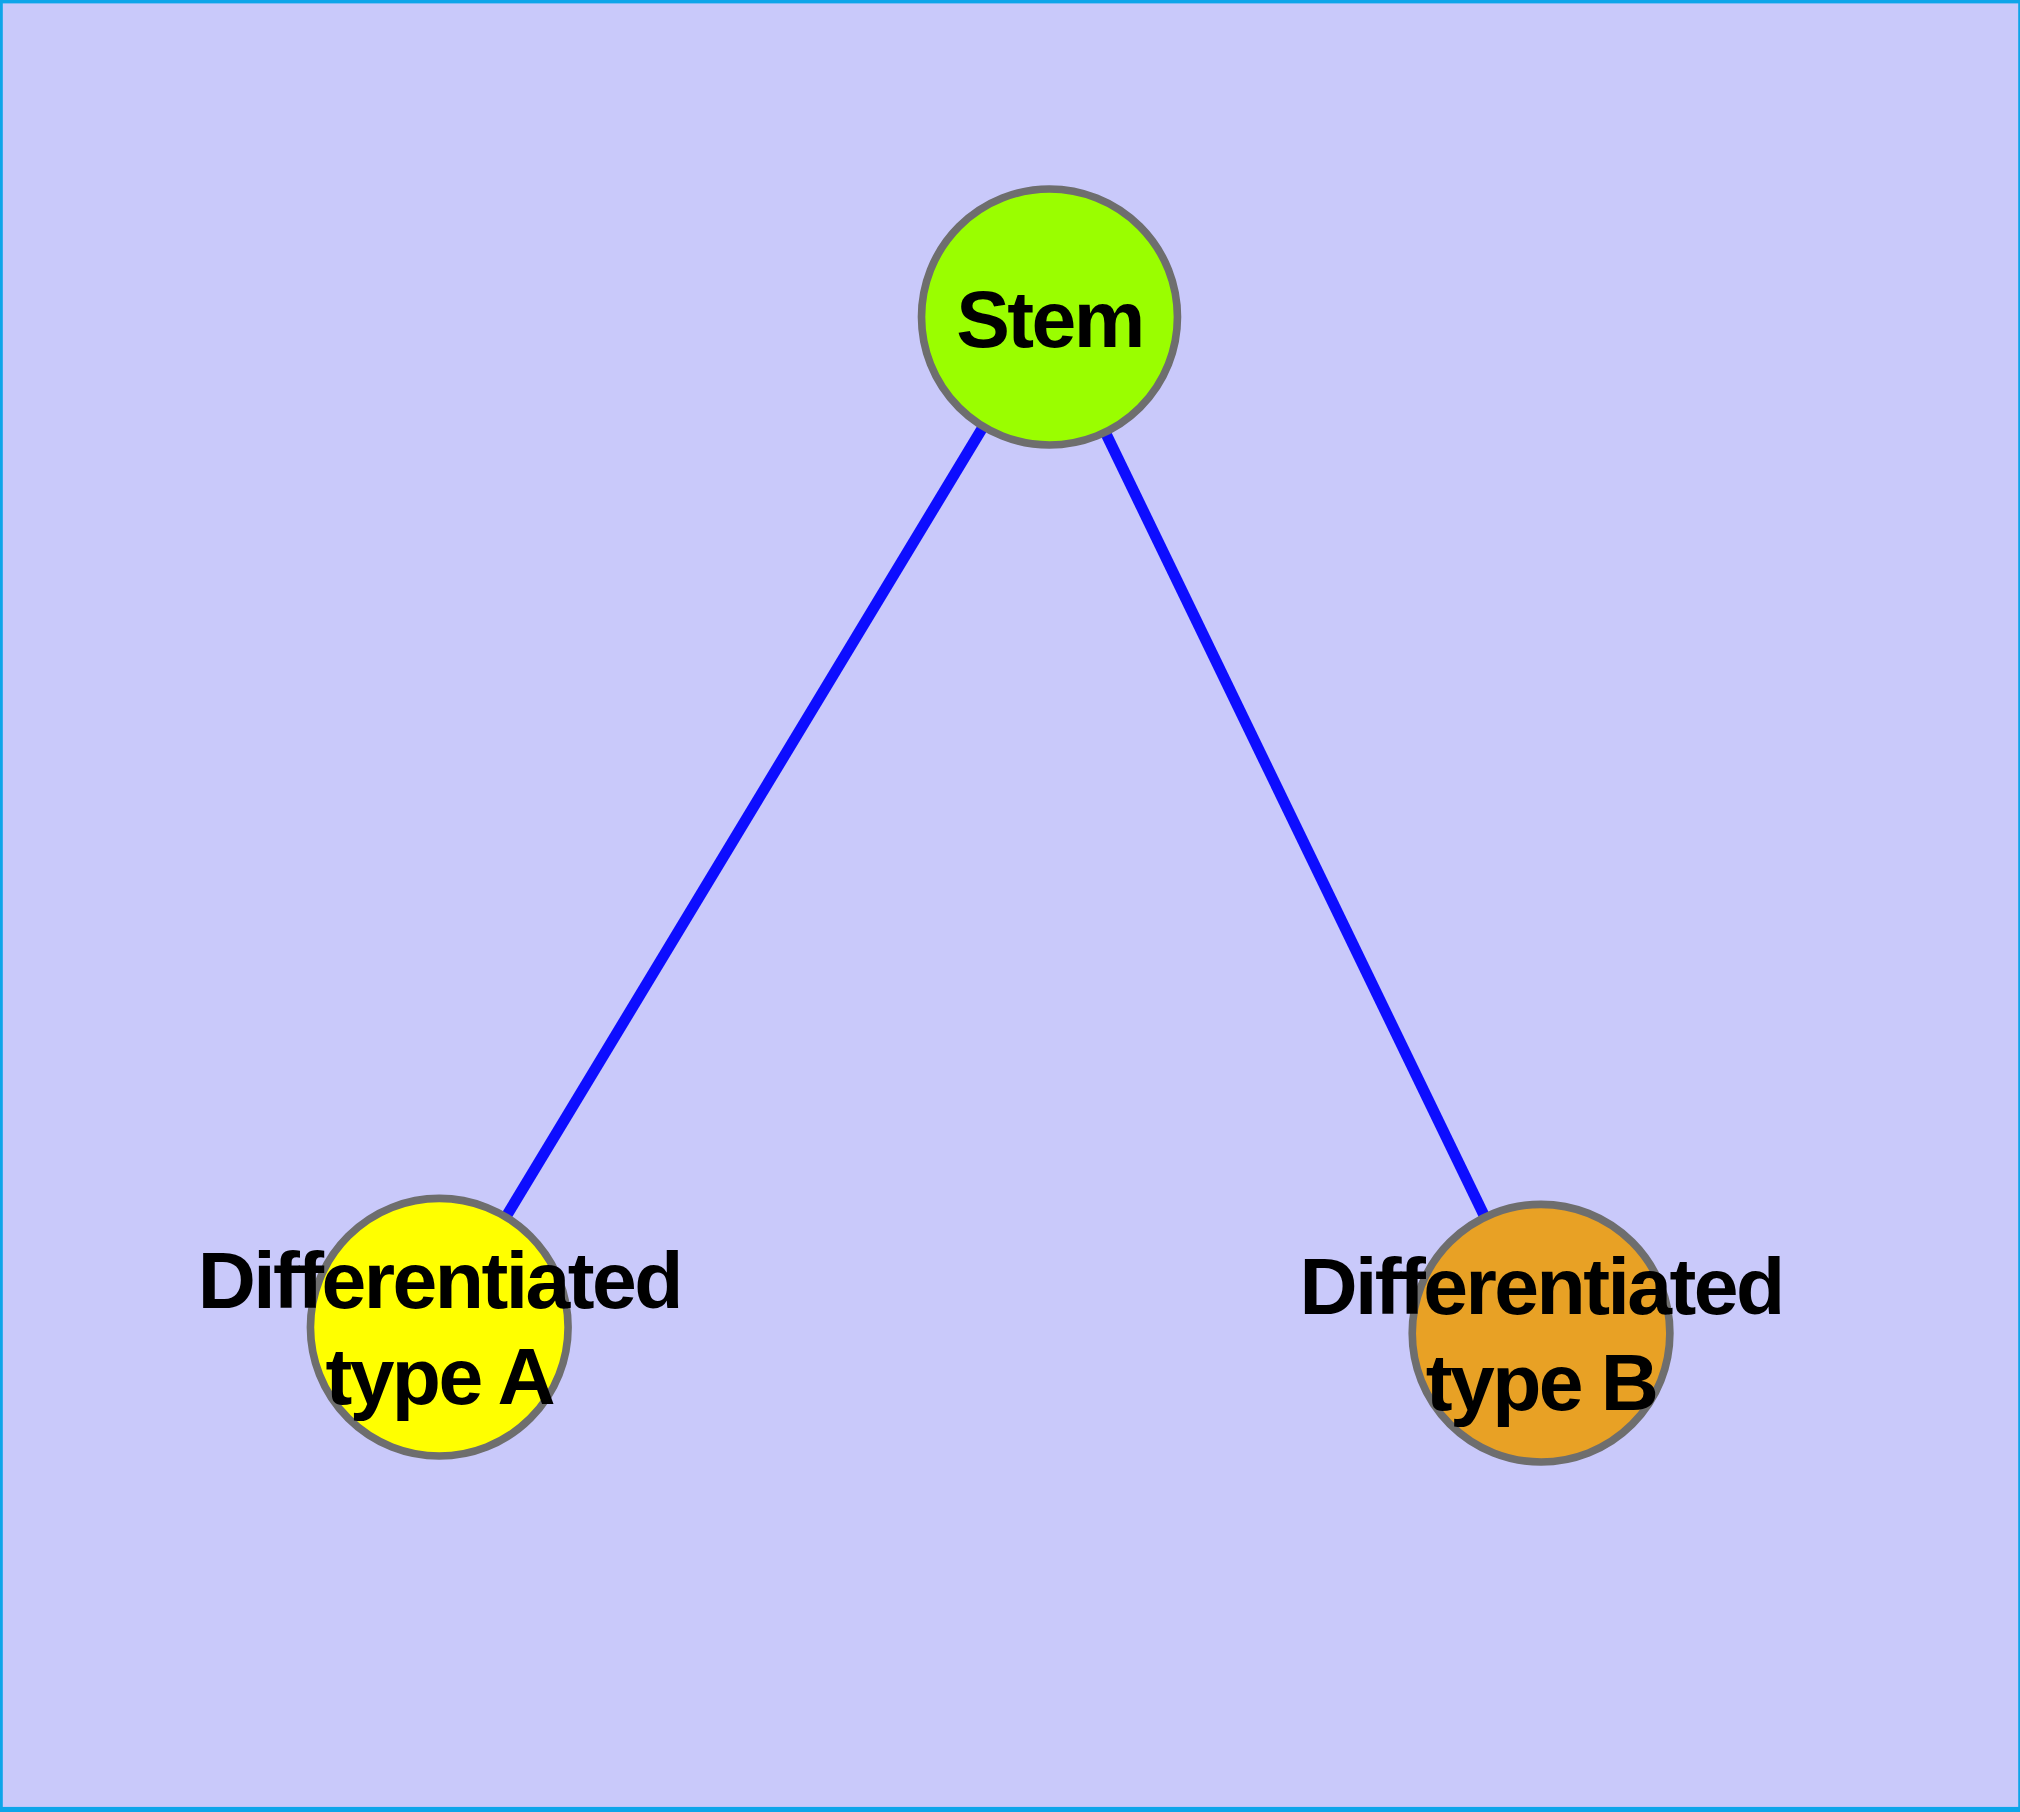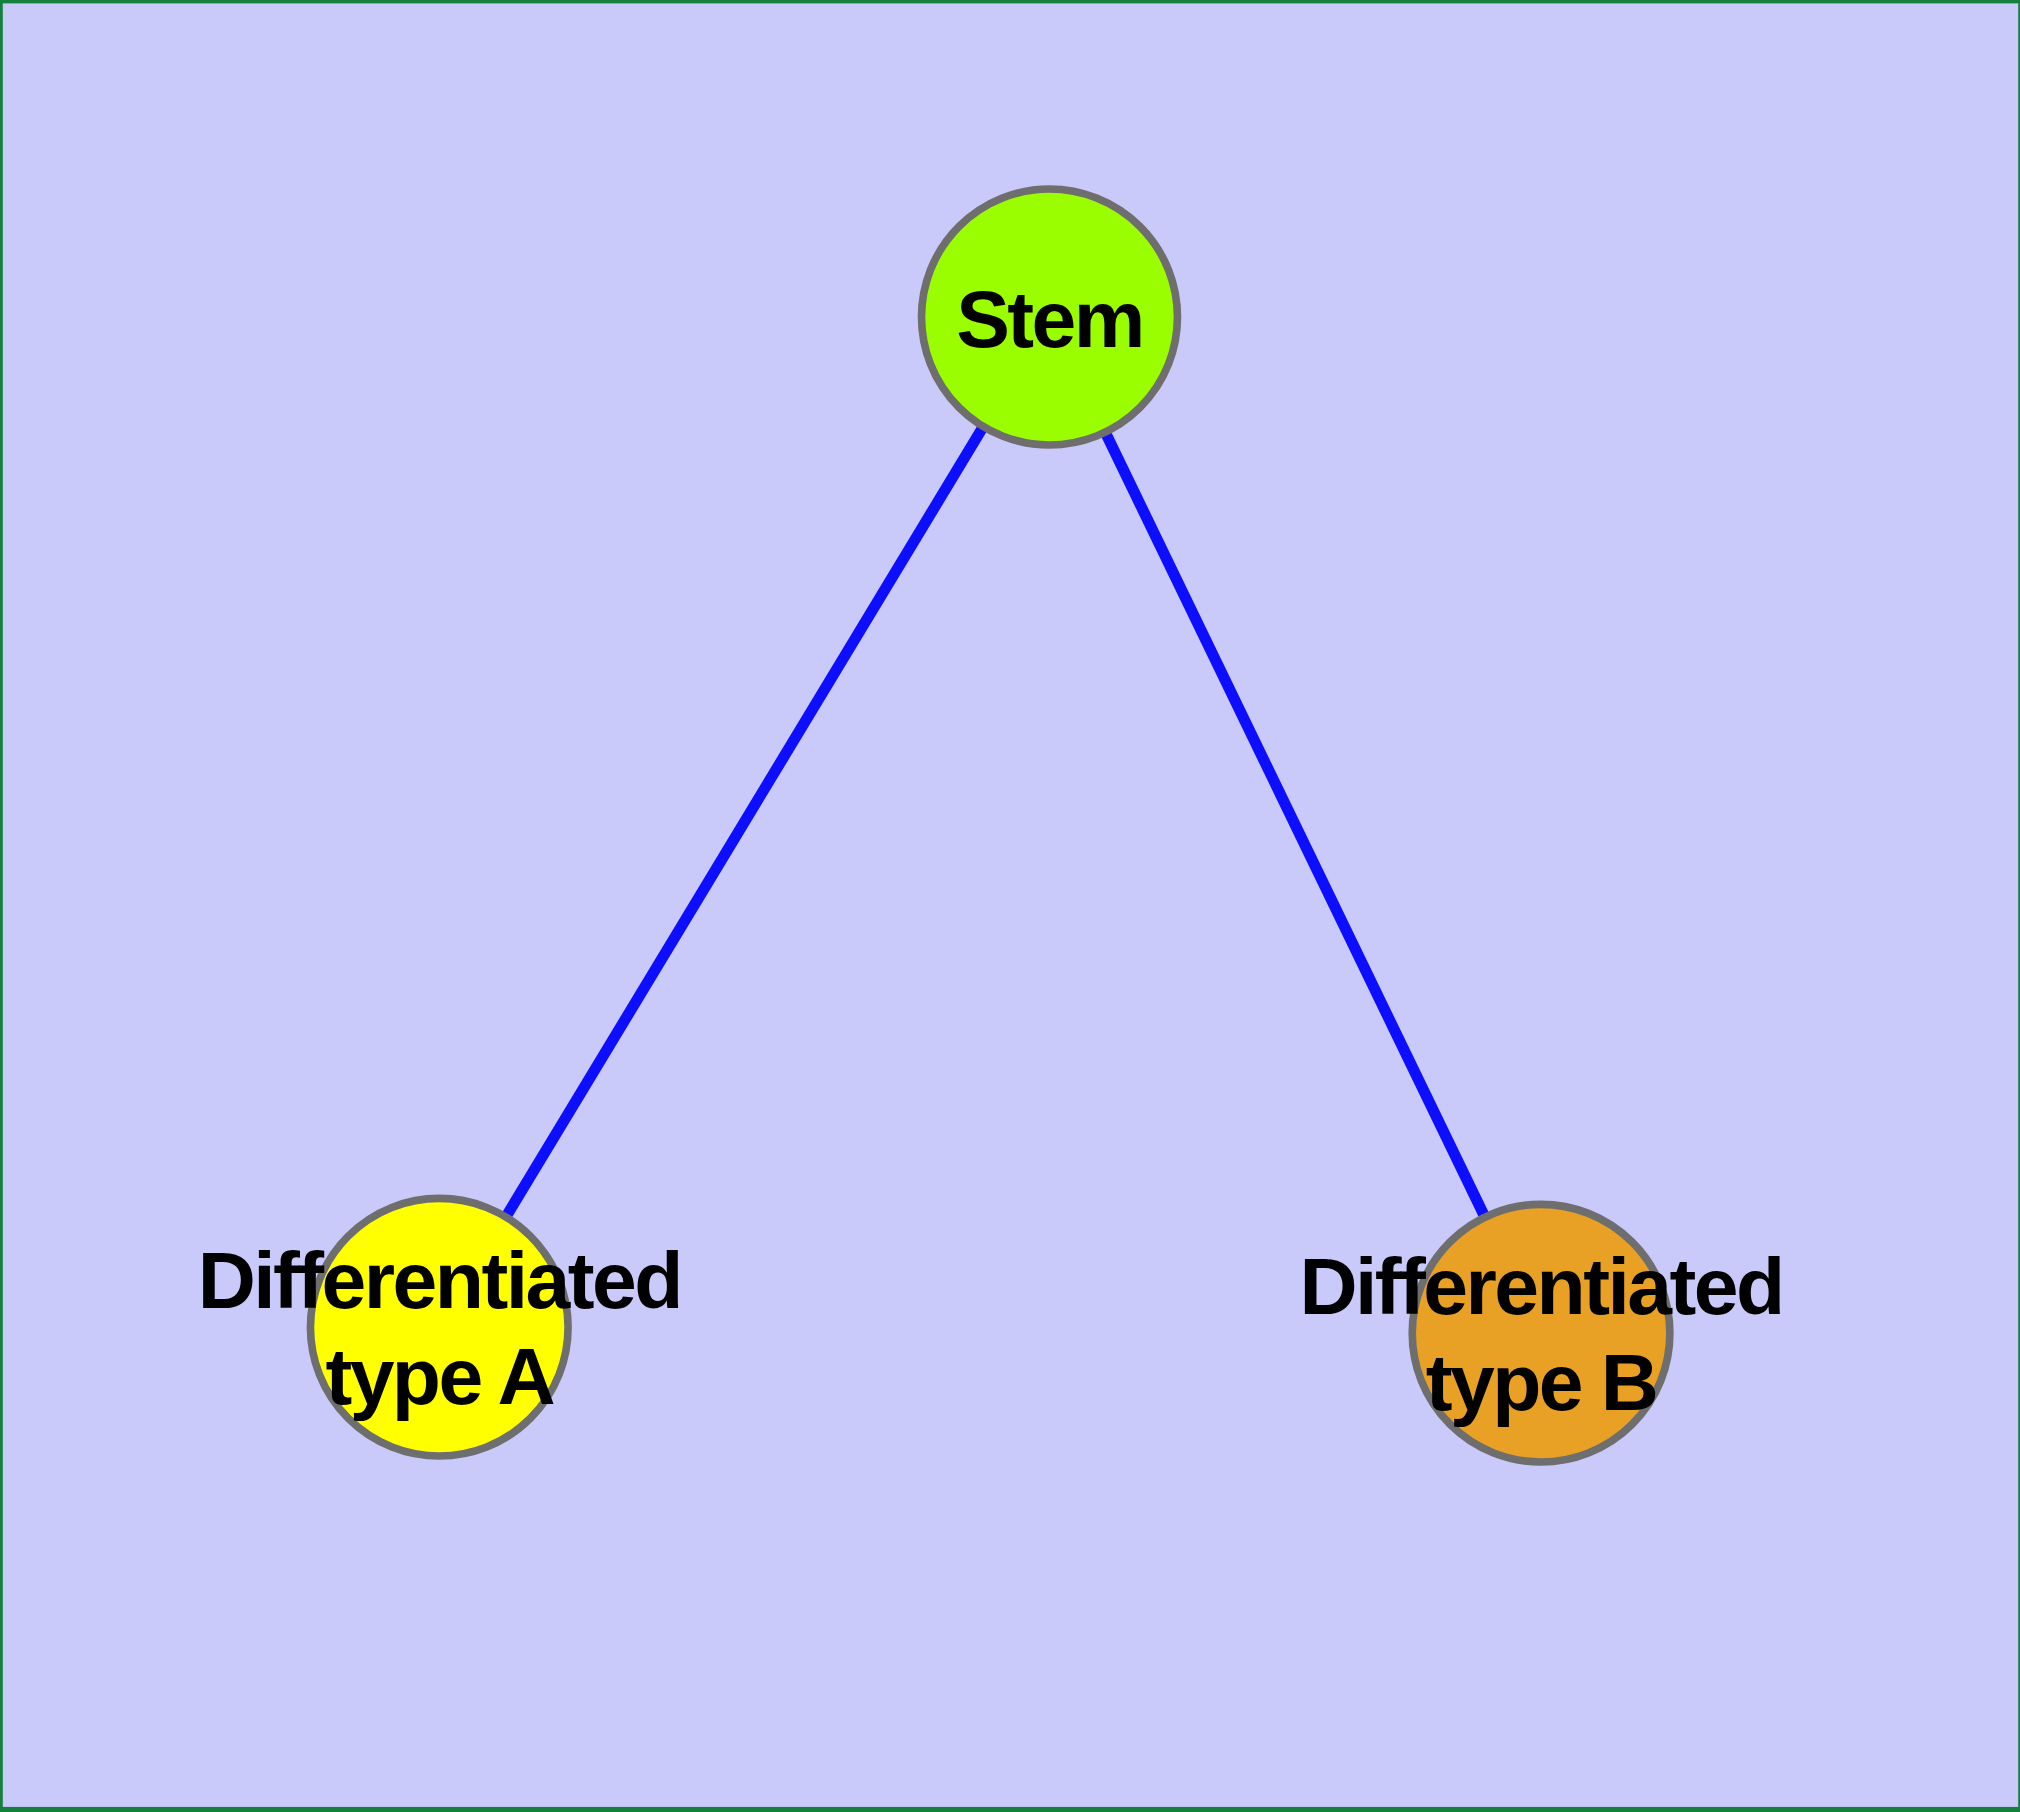--- a/index.html
+++ b/index.html
@@ -5,21 +5,21 @@
   html, body {
     margin: 0;
     padding: 0;
     background: #ffffff;
     font-family: "Liberation Sans", "DejaVu Sans", sans-serif;
   }
   .stage {
     position: relative;
     width: 2021px;
     height: 1812px;
-    background: #15803d;
+    background: #0ea5e9;
   }
   svg { display: block; }
   .edge {
     stroke-width: 13;
     stroke-linecap: butt;
     fill: none;
   }
   .node {
     stroke: #6e6e6e;
     stroke-width: 9;

